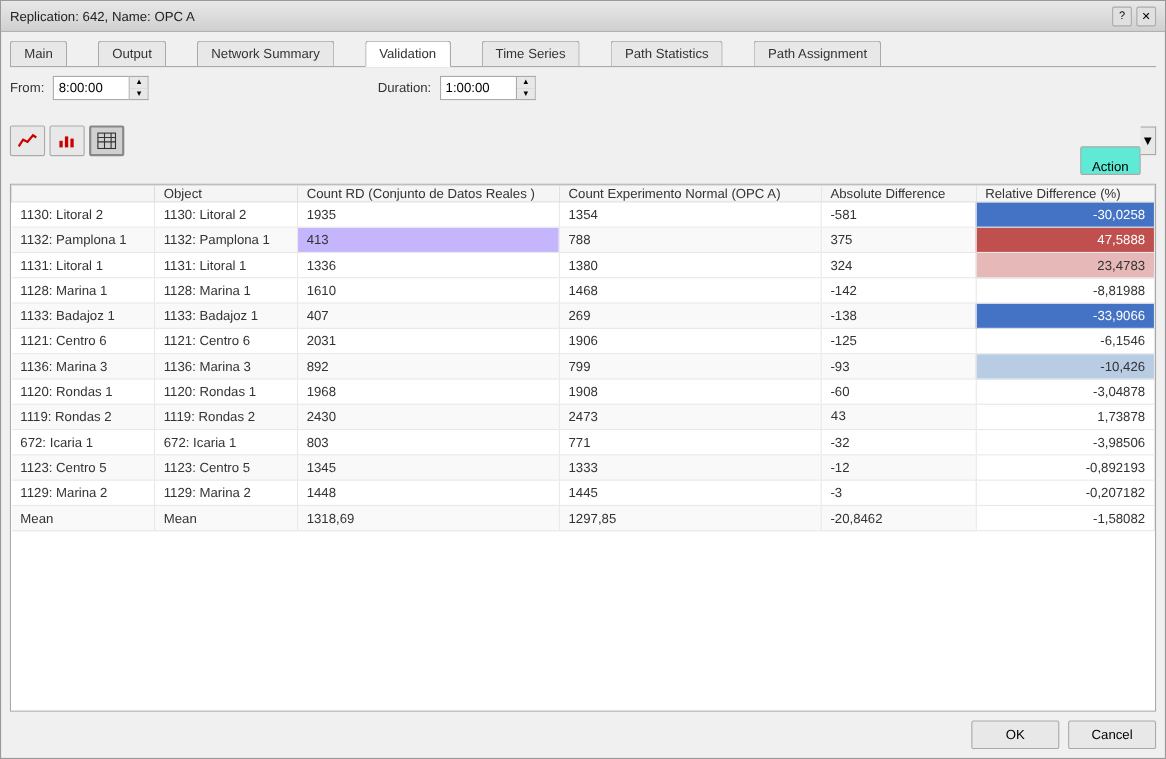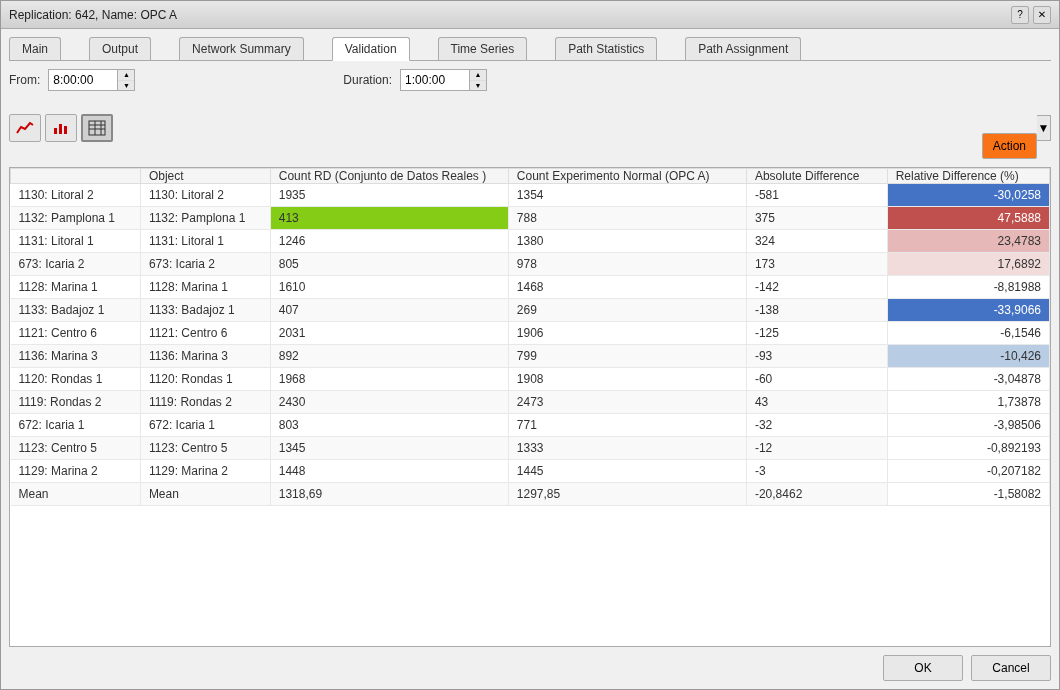--- a/index.html
+++ b/index.html
@@ -22,21 +22,21 @@
     .form-label { font-size: 12px; color: #333; white-space: nowrap; }
     .form-select { height: 22px; border: 1px solid #aaa; background: white; font-size: 12px; padding: 1px 4px; min-width: 200px; cursor: pointer; }
     .form-select-wide { width: 370px; }
     .form-select-medium { width: 380px; }
     .form-input { height: 22px; border: 1px solid #aaa; background: white; font-size: 12px; padding: 1px 4px; width: 70px; }
 
     .toolbar { display: flex; align-items: center; justify-content: space-between; margin-bottom: 8px; }
     .toolbar-left { display: flex; gap: 4px; }
     .toolbar-btn { width: 32px; height: 28px; border: 1px solid #aaa; background: #e8e8e8; display: flex; align-items: center; justify-content: center; cursor: pointer; border-radius: 2px; }
     .toolbar-btn.active { background: #d0d0d0; border: 2px solid #888; }
-    .action-btn { height: 26px; border: 1px solid #aaa; background: #f97316; display: flex; align-items: center; padding: 0 10px; cursor: pointer; gap: 4px; border-radius: 2px; font-size: 12px; margin-top: 36px; }
+    .action-btn { height: 26px; border: 1px solid #aaa; background: #5eead4; display: flex; align-items: flex-end; padding: 0 10px; cursor: pointer; gap: 4px; border-radius: 2px; font-size: 12px; margin-top: 36px; }
     .action-dropdown { width: 14px; height: 26px; border: 1px solid #aaa; border-left: none; background: #e8e8e8; display: flex; align-items: center; justify-content: center; cursor: pointer; }
 
     .table-container { flex: 1; border: 1px solid #aaa; background: white; overflow-y: auto; }
     table { width: 100%; border-collapse: collapse; }
     thead th { background: #f5f5f5; border: 1px solid #ddd; padding: 0 8px; text-align: left; font-weight: normal; font-size: 12px; color: #333; position: sticky; top: 0; }
     tbody tr { border-bottom: 1px solid #e8e8e8; }
     tbody td { padding: 4px 8px; font-size: 12px; color: #333; border-right: 1px solid #e8e8e8; }
 
     .rel-diff-cell { text-align: right; padding-right: 8px; }
     .bg-blue-dark { background: #4472c4; color: white; }
@@ -150,40 +150,32 @@
       <td style="">1130: Litoral 2</td>
       <td style="">1130: Litoral 2</td>
       <td style="">1935</td>
       <td style="">1354</td>
       <td style="">-581</td>
       <td class="rel-diff-cell bg-blue-dark">-30,0258</td>
     </tr>
             <tr>
       <td style="background:#f9f9f9;">1132: Pamplona 1</td>
       <td style="background:#f9f9f9;">1132: Pamplona 1</td>
-      <td style="background:#84cc16;">413</td>
+      <td style="background:#c4b5fd;">413</td>
       <td style="background:#f9f9f9;">788</td>
       <td style="background:#f9f9f9;">375</td>
       <td class="rel-diff-cell bg-red-dark">47,5888</td>
     </tr>
             <tr>
       <td style="">1131: Litoral 1</td>
       <td style="">1131: Litoral 1</td>
-      <td style="">1246</td>
+      <td style="">1336</td>
       <td style="">1380</td>
       <td style="">324</td>
       <td class="rel-diff-cell bg-red-light">23,4783</td>
-    </tr>
-            <tr>
-      <td style="background:#f9f9f9;">673: Icaria 2</td>
-      <td style="background:#f9f9f9;">673: Icaria 2</td>
-      <td style="background:#f9f9f9;">805</td>
-      <td style="background:#f9f9f9;">978</td>
-      <td style="background:#f9f9f9;">173</td>
-      <td class="rel-diff-cell bg-red-lighter">17,6892</td>
     </tr>
             <tr>
       <td style="">1128: Marina 1</td>
       <td style="">1128: Marina 1</td>
       <td style="">1610</td>
       <td style="">1468</td>
       <td style="">-142</td>
       <td class="rel-diff-cell ">-8,81988</td>
     </tr>
             <tr>
@@ -216,21 +208,21 @@
       <td style="">1968</td>
       <td style="">1908</td>
       <td style="">-60</td>
       <td class="rel-diff-cell ">-3,04878</td>
     </tr>
             <tr>
       <td style="background:#f9f9f9;">1119: Rondas 2</td>
       <td style="background:#f9f9f9;">1119: Rondas 2</td>
       <td style="background:#f9f9f9;">2430</td>
       <td style="background:#f9f9f9;">2473</td>
-      <td style="background:#f9f9f9;">43</td>
+      <td style="background:#f9f9f9;font-family:Liberation Mono, monospace;">43</td>
       <td class="rel-diff-cell ">1,73878</td>
     </tr>
             <tr>
       <td style="">672: Icaria 1</td>
       <td style="">672: Icaria 1</td>
       <td style="">803</td>
       <td style="">771</td>
       <td style="">-32</td>
       <td class="rel-diff-cell ">-3,98506</td>
     </tr>

